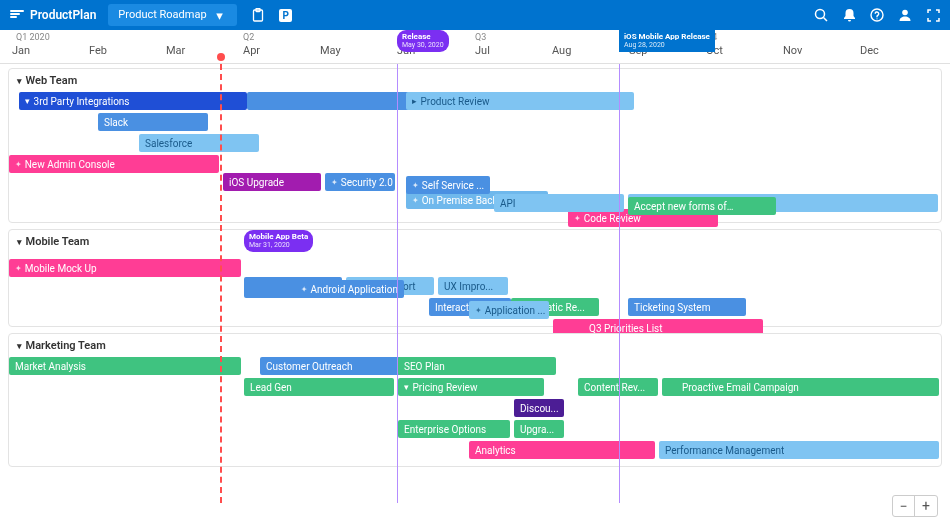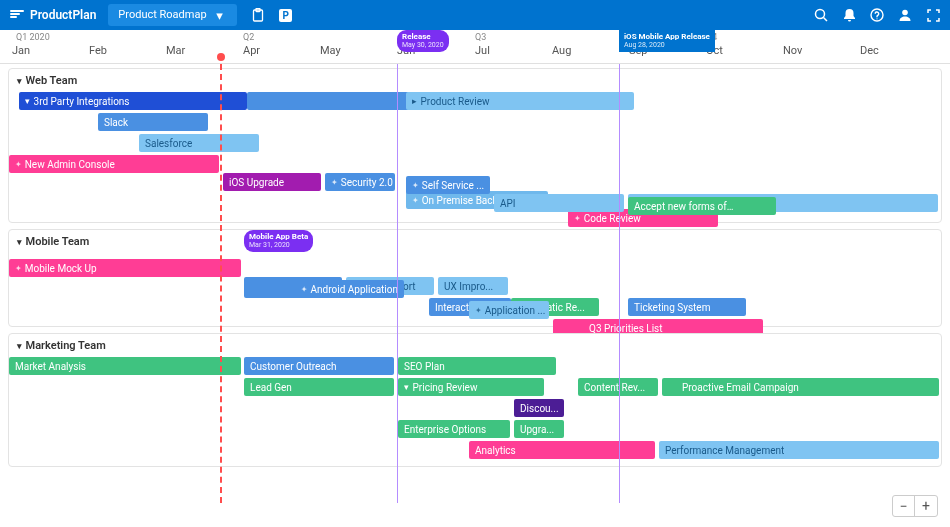--- a/index.html
+++ b/index.html
@@ -227,21 +227,21 @@
           <span>Q3 Priorities List</span>
         </div>
       </div>
     </div>
     <div class="lane-group">
       <div class="lane-title"><span style="font-size:9px">▾</span> Marketing Team</div>
       <div class="lane-row">
         <div class="bar" style="left: 0px; width: 232px; background: rgb(63, 195, 128);">
           <span>Market Analysis</span>
         </div>
-        <div class="bar" style="left: 235px; width: 150px; background: rgb(74, 144, 226);">
+        <div class="bar" style="left: 251px; width: 150px; background: rgb(74, 144, 226);">
           <span>Customer Outreach</span>
         </div>
         <div class="bar" style="left: 389px; width: 158px; background: rgb(63, 195, 128);">
           <span>SEO Plan</span>
         </div>
       </div>
       <div class="lane-row">
         <div class="bar" style="left: 235px; width: 150px; background: rgb(63, 195, 128);">
           <span>Lead Gen</span>
         </div>

